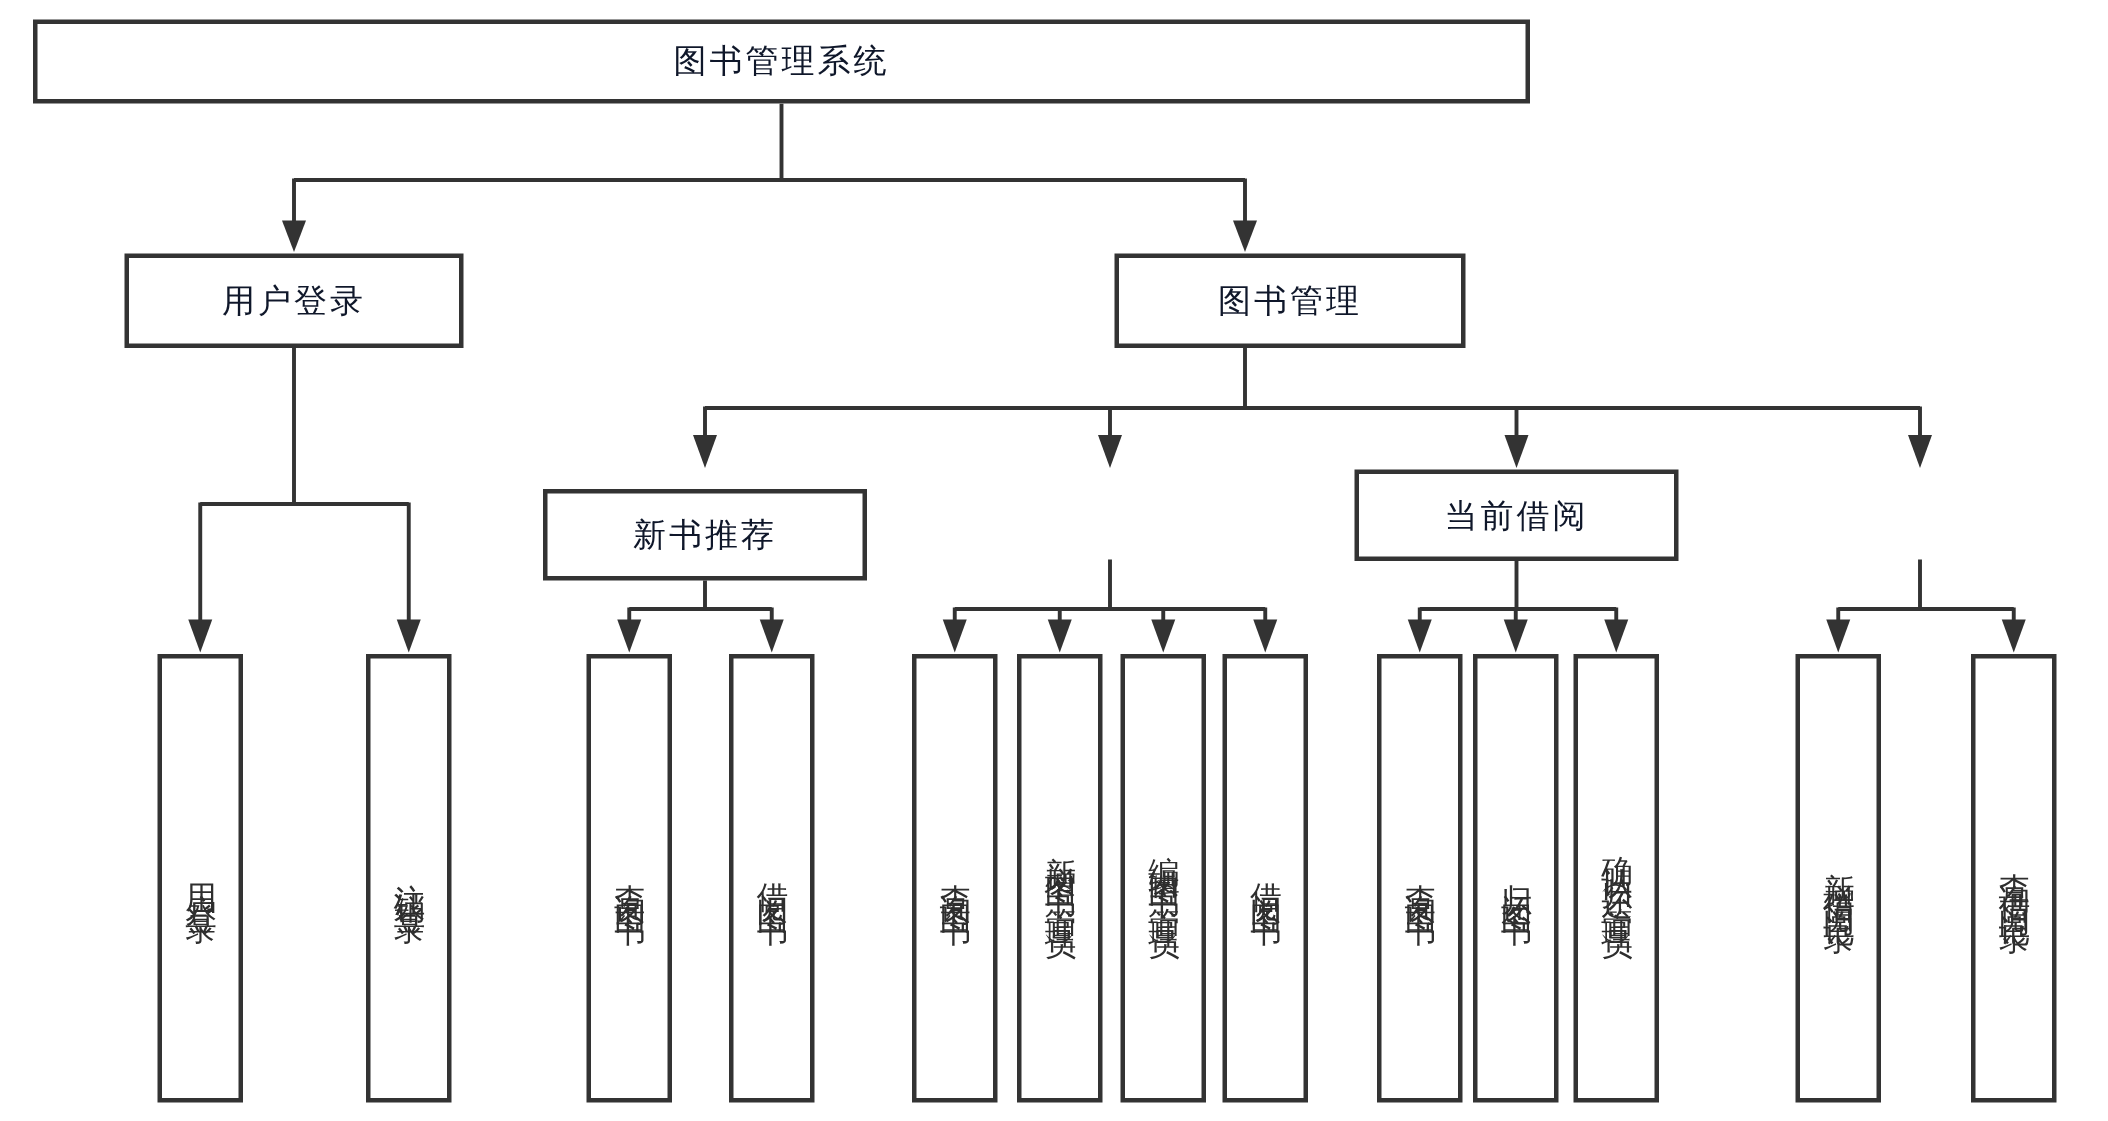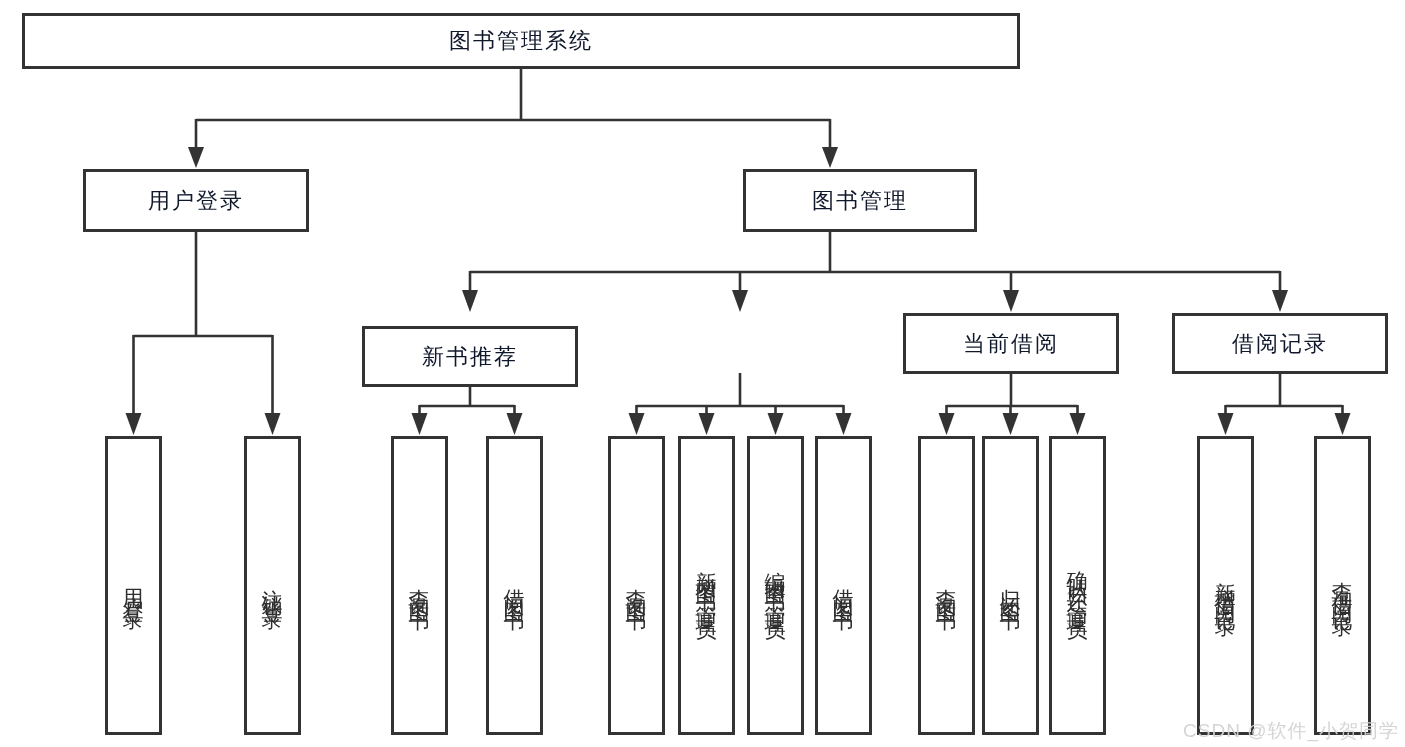--- a/index.html
+++ b/index.html
@@ -87,23 +87,20 @@
   <div class="hbox" style="left:713px;top:169px;width:234px;height:63px;margin-left:30px;">
     <span>图书管理</span>
   </div>
 
   <div class="hbox" style="left:362px;top:326px;width:216px;height:61px;">
     <span>新书推荐</span>
   </div>
   <div class="hbox" style="left:903px;top:313px;width:216px;height:61px;">
     <span>当前借阅</span>
   </div>
-  <div class="hbox" style="left:1172px;top:313px;width:216px;height:61px;">
-    <span>借阅记录</span>
-  </div>
 
   <div class="vbox" style="left:105px;">
     <span>用户登录</span>
   </div>
   <div class="vbox" style="left:244px;">
     <span>注销登录</span>
   </div>
   <div class="vbox" style="left:391px;">
     <span>查询图书</span>
   </div>
@@ -131,15 +128,14 @@
   <div class="vbox" style="left:1049px;">
     <span>确认归还（管理员）</span>
   </div>
   <div class="vbox" style="left:1197px;">
     <span>新增借阅记录</span>
   </div>
   <div class="vbox" style="left:1314px;">
     <span>查询借阅记录</span>
   </div>
 
-  <div class="watermark">CSDN @软件_小贺同学</div>
 
 </div>
 
 </body></html>

